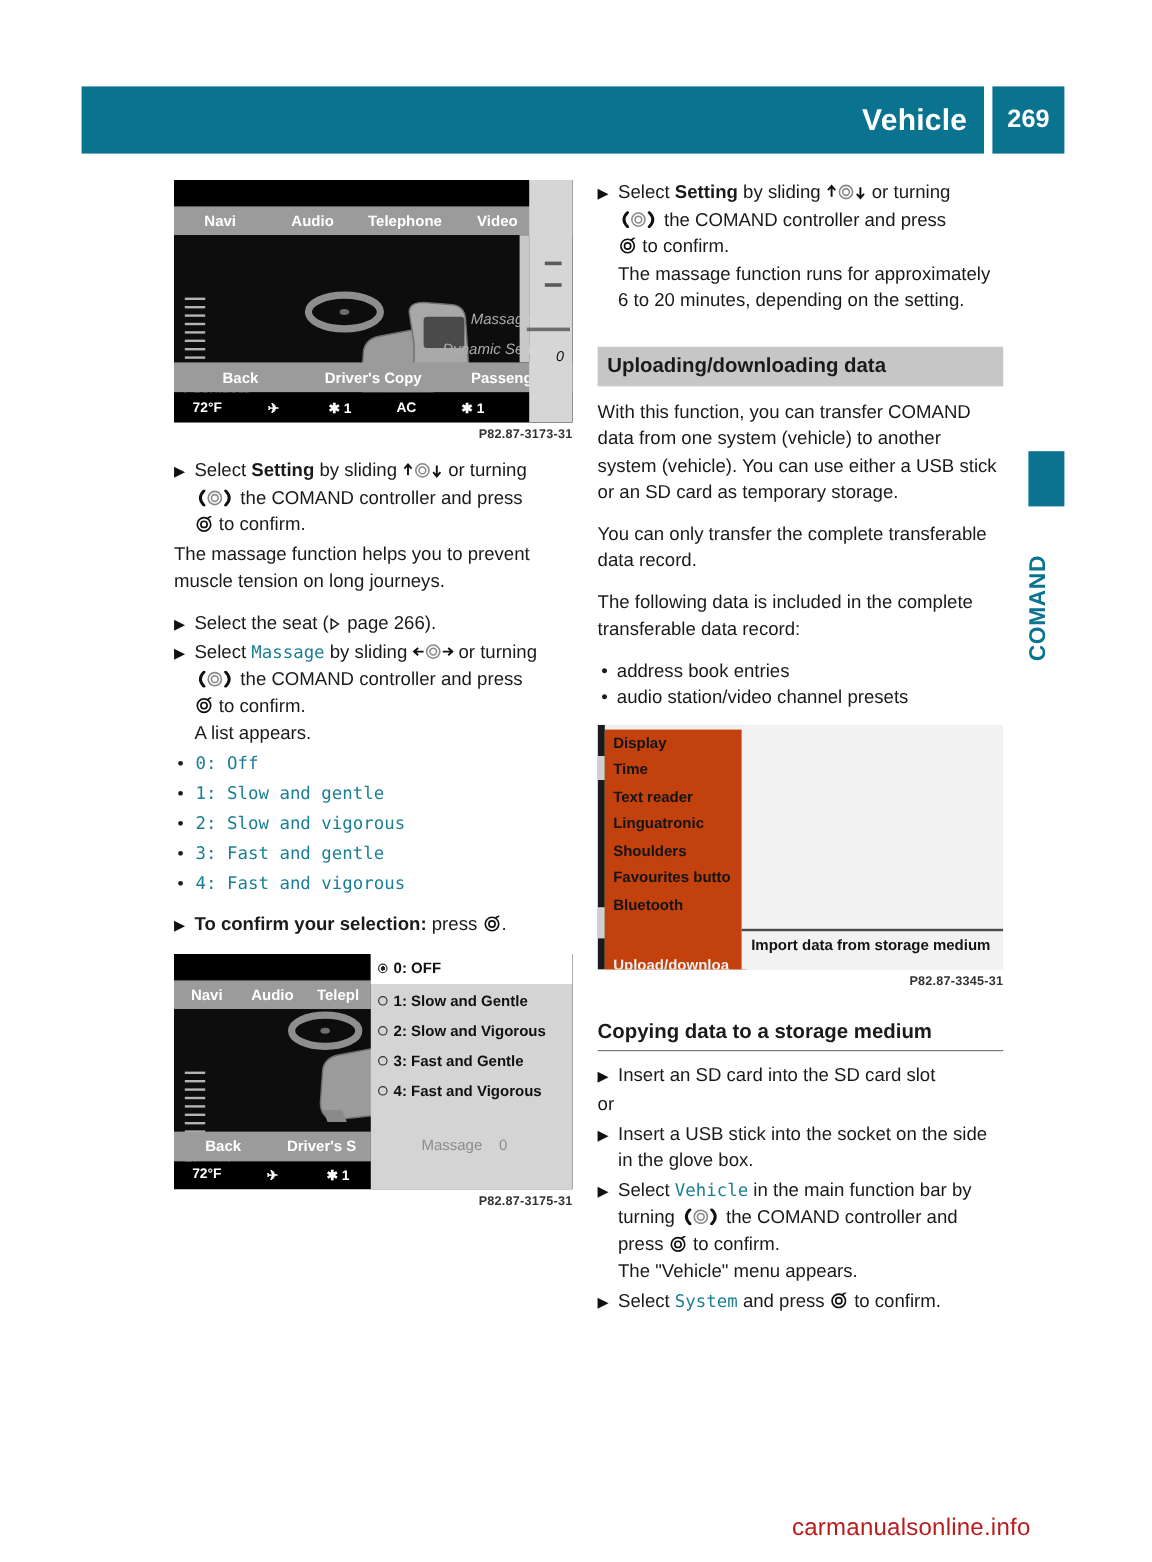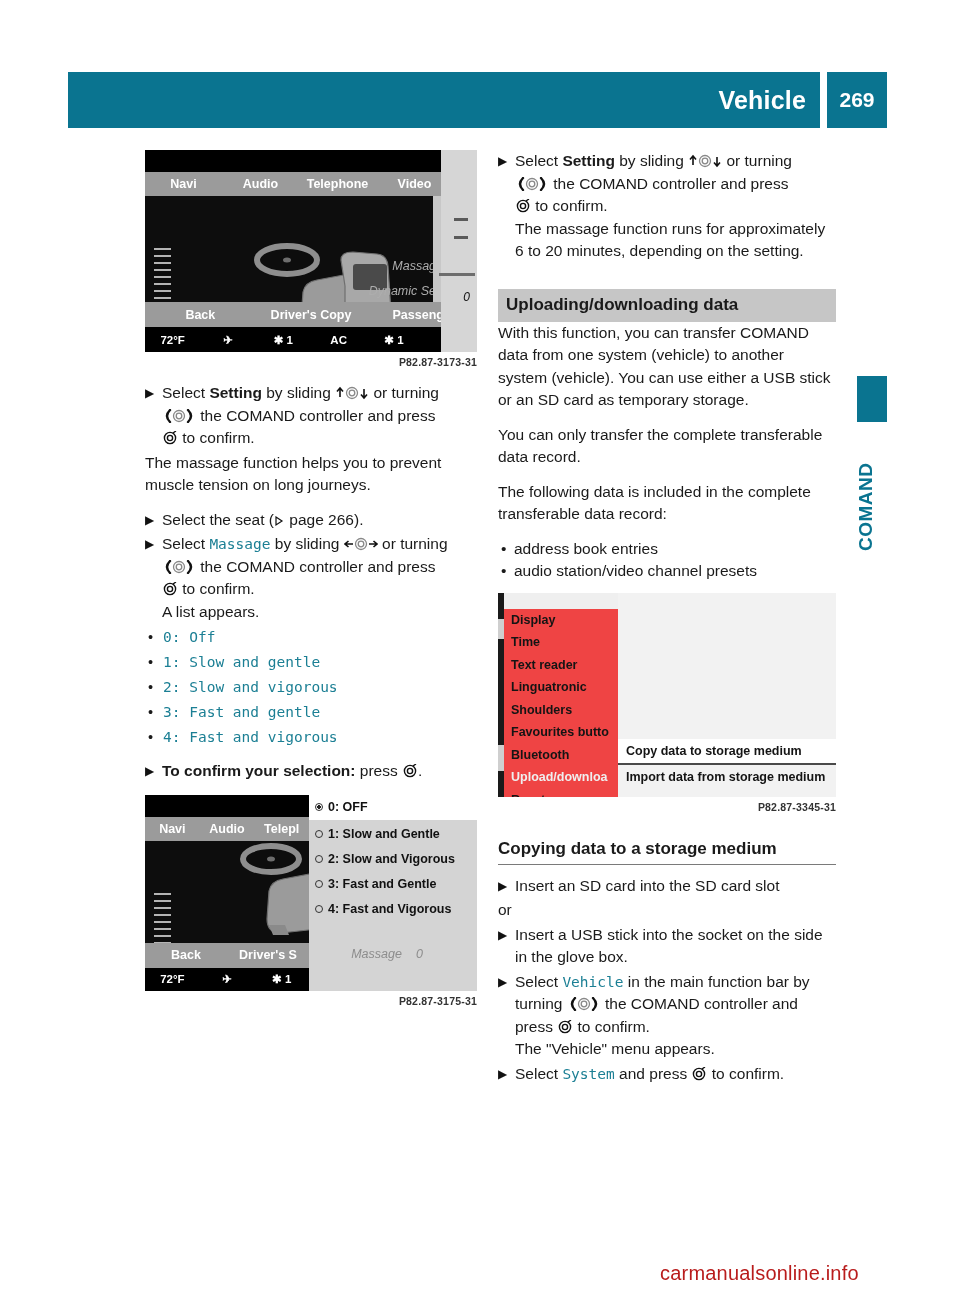--- a/index.html
+++ b/index.html
@@ -64,21 +64,21 @@
   .mono-tl {
     font-family: "DejaVu Sans Mono", monospace;
     color: #1b7f94; font-size: 14.5px;
   }
   .sub-line { margin-left: 17px; font-size: 15.5px; line-height: 22.5px; }
   h3.sec {
     font-size: 16px; font-weight: bold; margin: 16px 0 7px 0;
   }
   h2.band {
     background: #c6c6c6; font-size: 17px; font-weight: bold;
-    padding: 6px 3px 7px 8px; 
+    padding: 6px 3px 7px 8px; margin-bottom: 11px;
   }
   h2.rule {
     font-size: 17px; font-weight: bold;
     border-bottom: 1.5px solid #7a7a7a;
     padding-bottom: 5px; margin-bottom: 10px;
   }
   ul.bul { list-style: none; margin: 2px 0 10px 0; }
   ul.bul li {
     font-size: 15.5px; line-height: 22.5px; padding-left: 16px;
     position: relative;
@@ -220,35 +220,35 @@
     display: flex; align-items: center; height: 25px;
     font-size: 12.5px; font-weight: bold; color: #111; padding-left: 6px;
   }
   .shot2 .radio {
     display: inline-block; width: 8px; height: 8px; border: 1.4px solid #333;
     border-radius: 50%; margin-right: 5px; flex: 0 0 auto; background: transparent;
   }
   .shot2 .radio.on { background: radial-gradient(#222 0 42%, #fff 44%); }
   .shot2 .ov-massage {
     position: absolute; left: 0; top: 152px; width: 156px;
-    text-align: center; color: #8d8d8d; font-size: 12.5px; font-style: italic;
+    text-align: center; color: #8d8d8d; font-size: 12.5px; 
   }
   .shot2 .ov-massage b { font-weight: normal; margin-left: 14px; }
 
   
   .shot3 { position: relative; width: 338px; height: 204px; background: #efefef; overflow: hidden; }
   .shot3 .leftcol {
-    position: absolute; left: 6px; top: 16px; width: 118px; height: 204px; background: #ef4444;
+    position: absolute; left: 6px; top: 4px; width: 118px; height: 204px; background: #c2410c;
   }
   .shot3 .li {
     height: 22.5px; display: flex; align-items: center;
     font-size: 12.5px; font-weight: bold; color: #141414; padding-left: 7px;
     white-space: nowrap;
   }
-  .shot3 .li.dim { color: #efefef; }
+  .shot3 .li.dim { color: #efefef; margin-top: 28px; }
   .shot3 .scroll-track {
     position: absolute; left: 0; top: 0; width: 6px; height: 204px; background: #1a1a1a;
   }
   .shot3 .scroll-thumb {
     position: absolute; left: 0; width: 6px; background: #cfcfcf;
   }
   .shot3 .rightcol {
     position: absolute; left: 120px; top: 0; width: 218px; height: 204px; background: #f2f2f2;
   }
   .shot3 .opt {
@@ -538,21 +538,20 @@
           <div class="li">Time</div>
           <div class="li">Text reader</div>
           <div class="li">Linguatronic</div>
           <div class="li">Shoulders</div>
           <div class="li">Favourites butto</div>
           <div class="li">Bluetooth</div>
           <div class="li dim">Upload/downloa</div>
           <div class="li">Reset</div>
         </div>
         <div class="rightcol"></div>
-        <div class="opt sel" style="top:146px;">Copy data to storage medium</div>
         <div class="opt-div" style="top:170px;"></div>
         <div class="opt" style="top:172px;">Import data from storage medium</div>
       </div>
       <div class="fig-cap">P82.87-3345-31</div>
     </div>
 
     <h2 class="rule" style="margin-top:26px;">Copying data to a storage medium</h2>
 
     <div class="step">
       <span class="arrow">▶</span>

